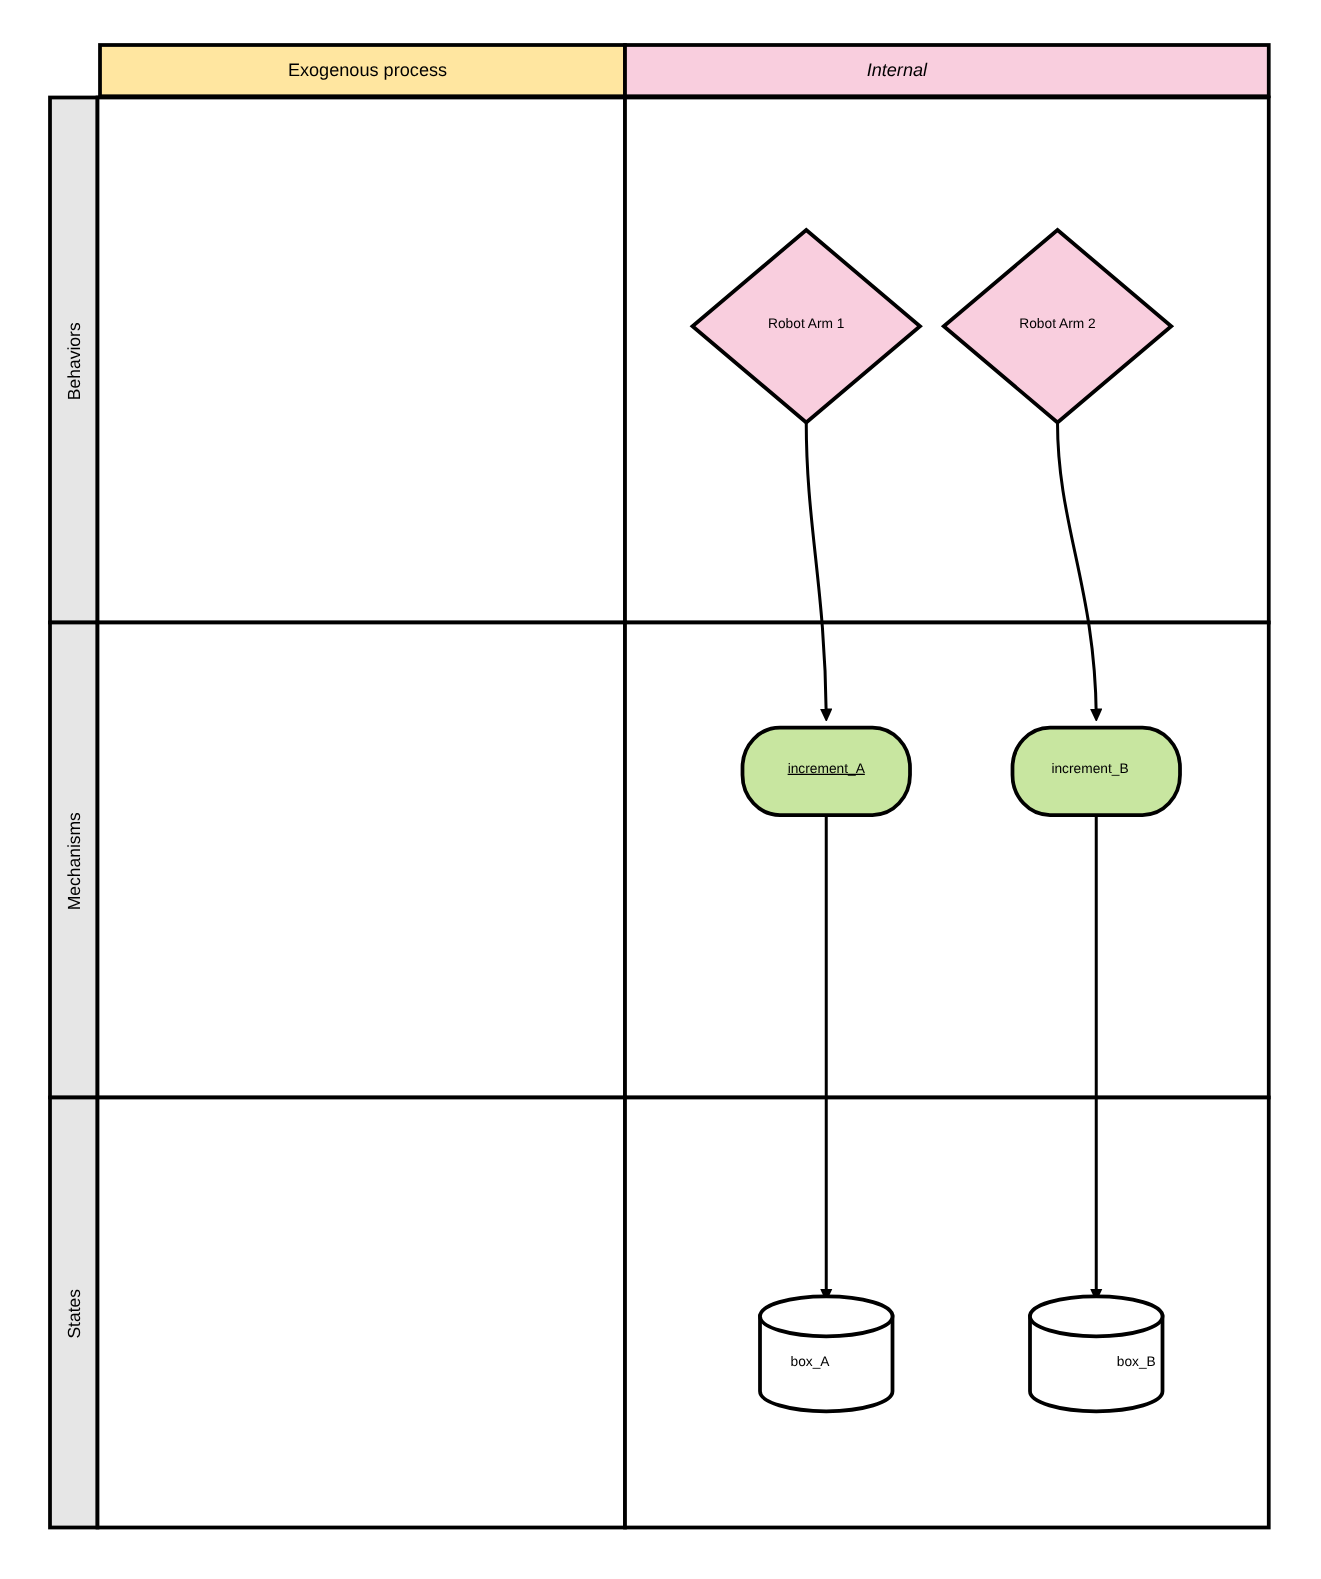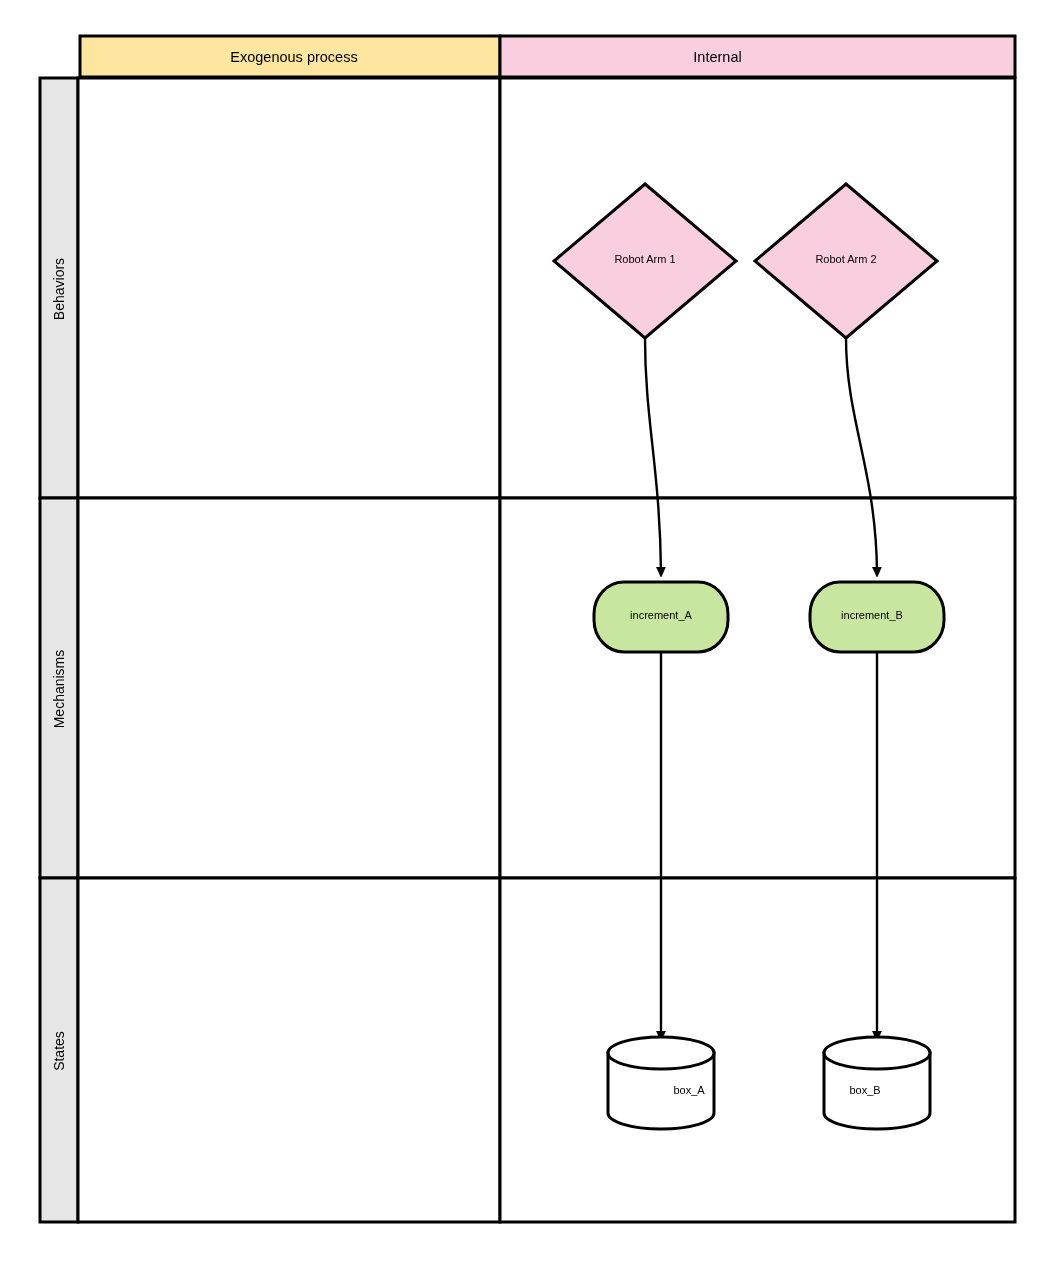--- a/index.html
+++ b/index.html
@@ -105,31 +105,31 @@
   </g>
 
   <g>
     <path d="M 824 1053 L 824 1113 A 53 16 0 0 0 930 1113 L 930 1053 Z" fill="#ffffff" stroke="#000000" stroke-width="3"></path>
     <ellipse cx="877" cy="1053" rx="53" ry="16" fill="#ffffff" stroke="#000000" stroke-width="3"></ellipse>
   </g>
 </svg>
 
 <div class="lbl hdr-label" style="left:80px; top:49px; width:428px;">Exogenous process</div>
 
-<div class="lbl hdr-label" style="left:500px; top:49px; width:435px;">Internal</div>
+<div class="lbl hdr-label" style="left:500px; top:49px; width:435px;font-style:italic;">Internal</div>
 
 <div class="lbl rot-label" style="left:-151px; top:281px; width:420px; transform:rotate(-90deg);">Behaviors</div>
 
 <div class="lbl rot-label" style="left:-131px; top:681px; width:380px; transform:rotate(-90deg);">Mechanisms</div>
 
 <div class="lbl rot-label" style="left:-113px; top:1043px; width:344px; transform:rotate(-90deg);">States</div>
 
 <div class="lbl node-label" style="left:554px; top:253px; width:182px;">Robot Arm 1</div>
 
 <div class="lbl node-label" style="left:755px; top:253px; width:182px;text-align:center;">Robot Arm 2</div>
 
-<div class="lbl node-label" style="left:594px; top:609px; width:134px;">increment_A</div>
+<div class="lbl node-label" style="left:594px; top:609px; width:134px;text-decoration:underline;">increment_A</div>
 
 <div class="lbl node-label" style="left:810px; top:609px; width:124px;">increment_B</div>
 
-<div class="lbl node-label" style="left:636px; top:1084px; width:106px;">box_A</div>
+<div class="lbl node-label" style="left:595px; top:1084px; width:106px;">box_A</div>
 
-<div class="lbl node-label" style="left:812px; top:1084px; width:106px;">box_B</div>
+<div class="lbl node-label" style="left:856px; top:1084px; width:106px;">box_B</div>
 
 </body></html>

